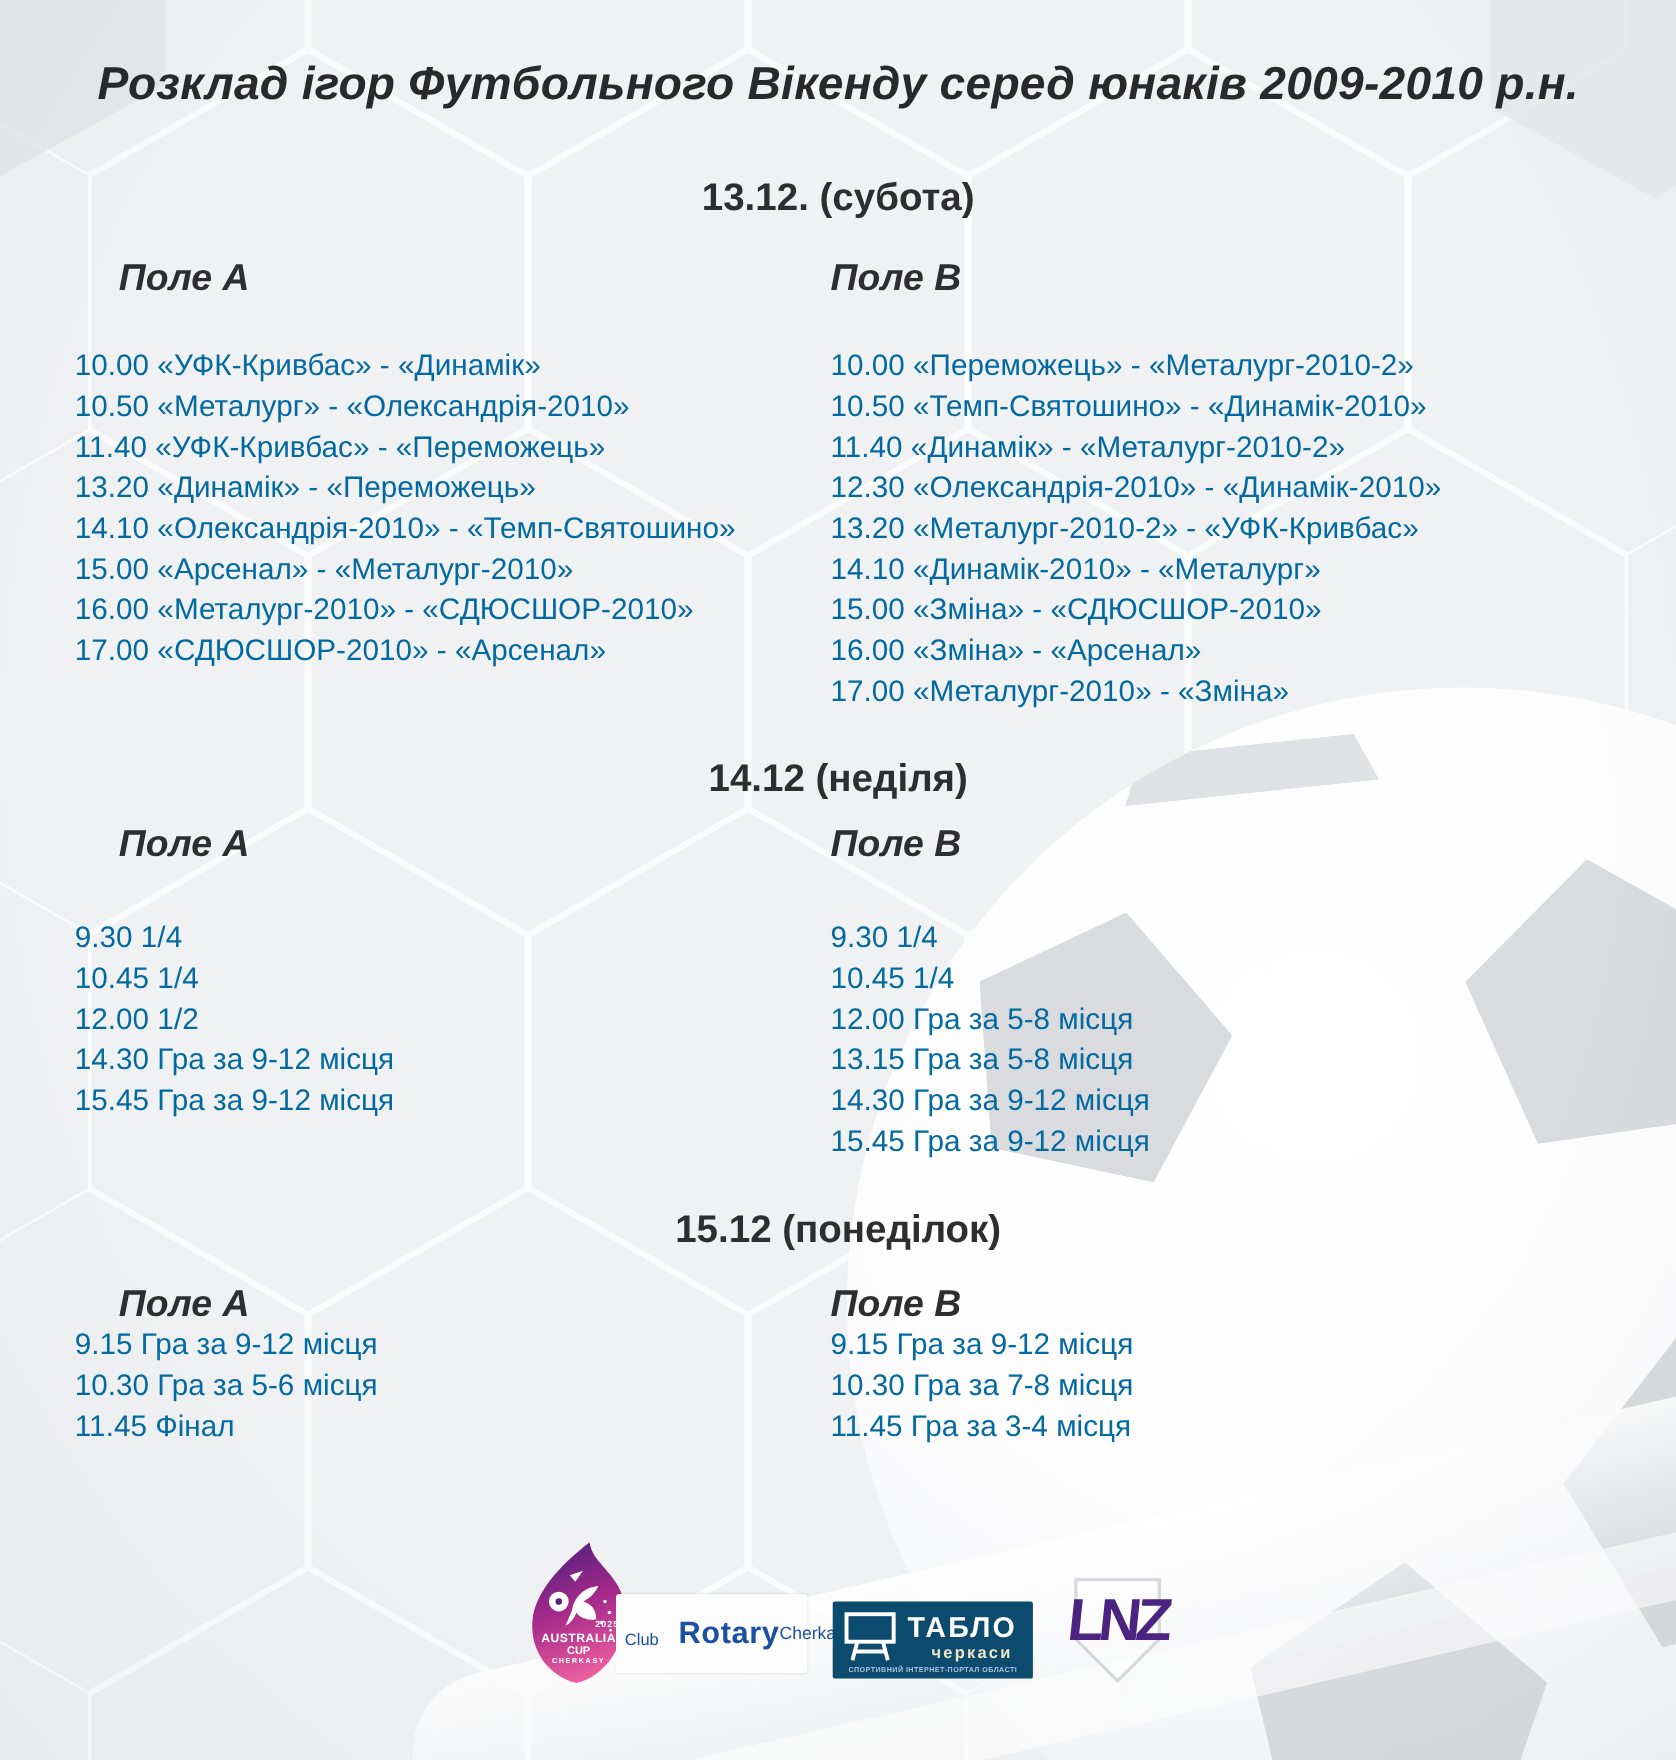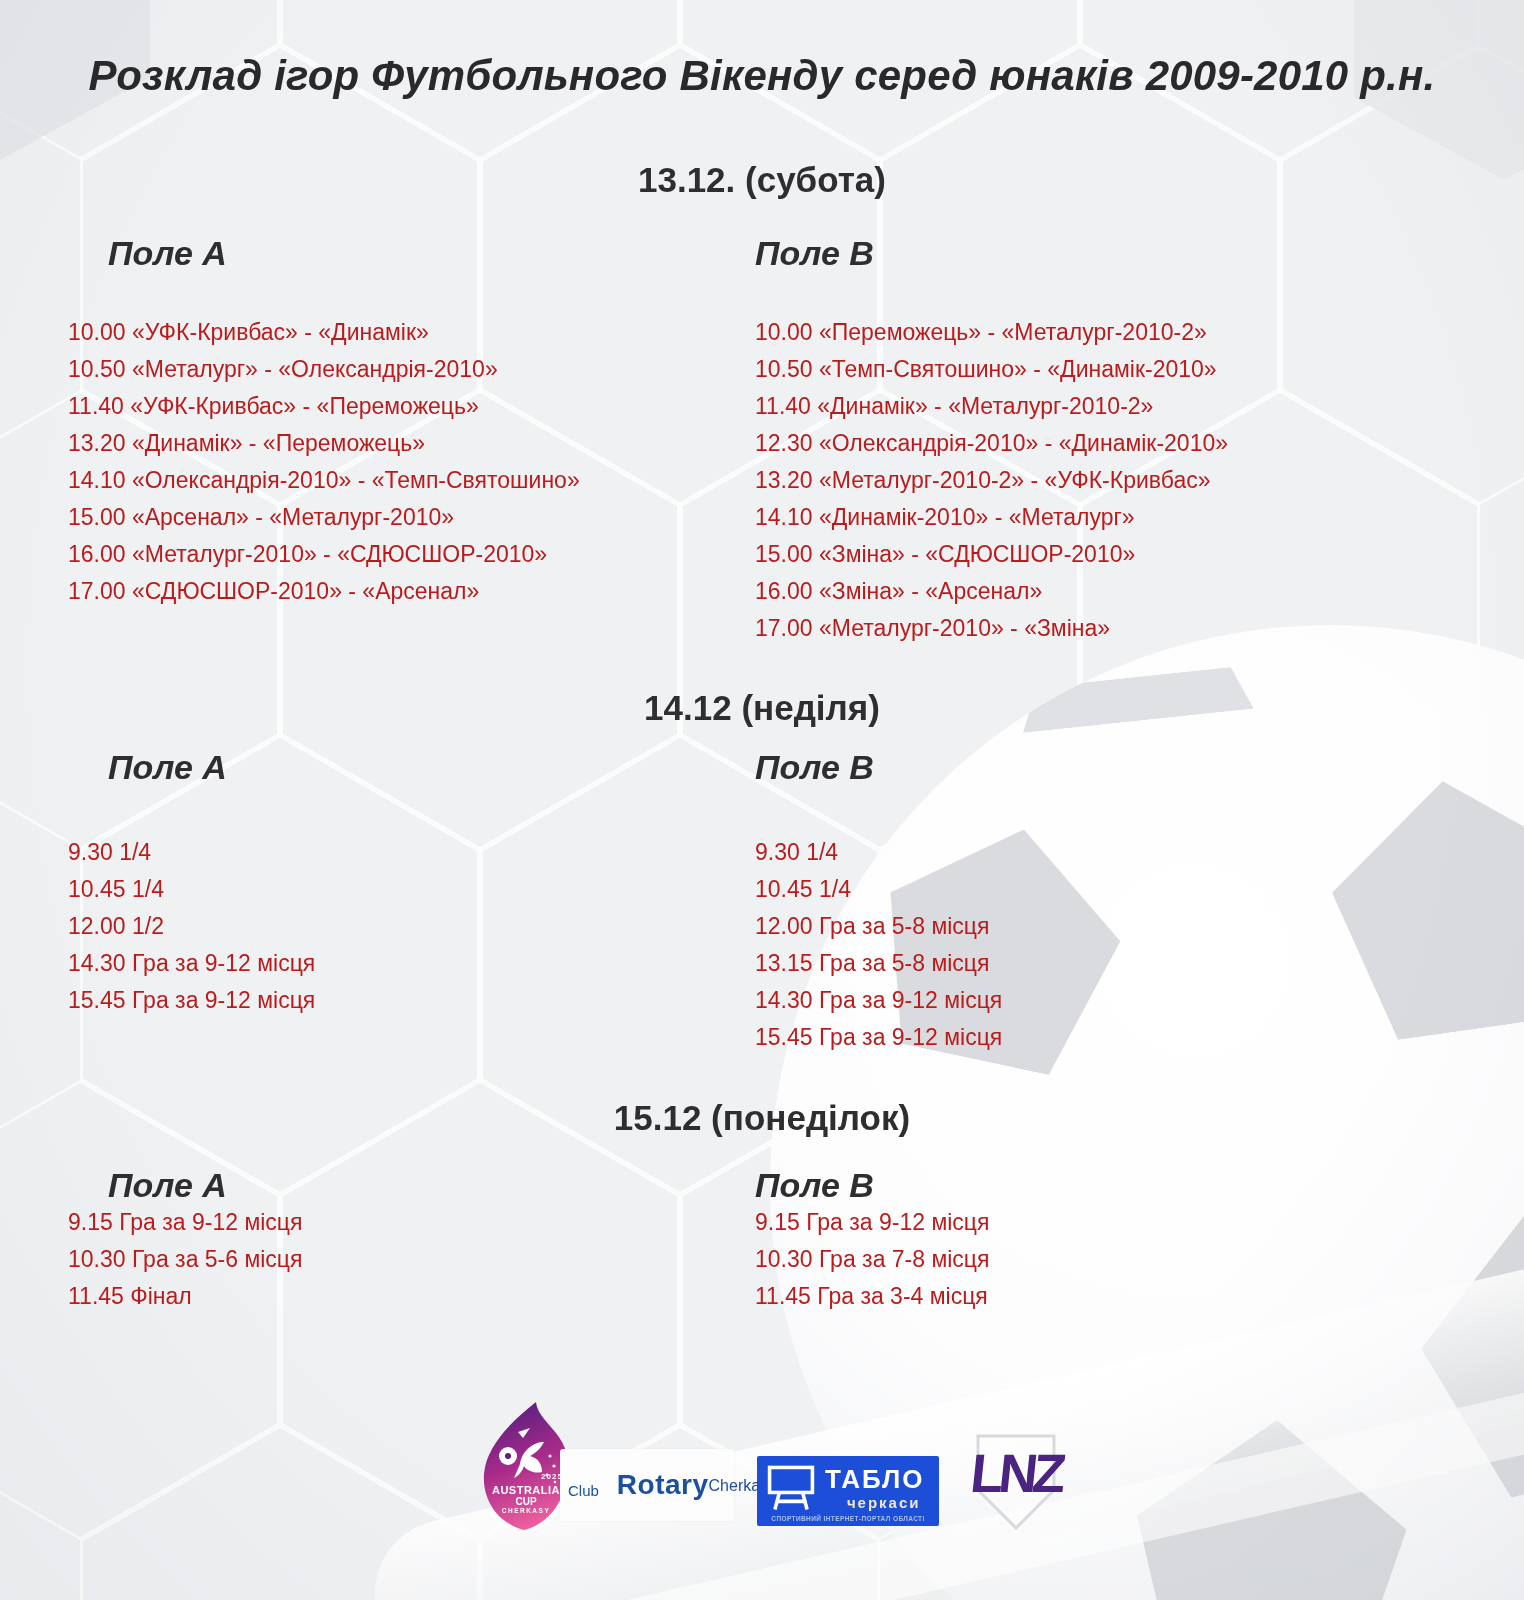--- a/index.html
+++ b/index.html
@@ -69,21 +69,21 @@
   }
   .dh1{top:160px;} .dh2{top:688px;} .dh3{top:1098px;}
   .field-label{
     position:absolute;font-size:34px;font-weight:700;font-style:italic;color:#2e2e30;
   }
   .fl-a{left:68px;margin-left:40px;} .fl-b{left:755px;}
   .fl-s1{top:234px;} .fl-s2{top:748px;} .fl-s3{top:1166px;}
   .games{position:absolute;width:690px;}
   .g-a{left:68px;} .g-b{left:755px;}
   .g-s1{top:314px;} .g-s2{top:834px;} .g-s3{top:1204px;}
-  .game-line{font-size:23px;line-height:37px;color:#b91c1c;white-space:nowrap;}
+  .game-line{font-size:27px;line-height:37px;color:#0369a1;white-space:nowrap;}
 
   
   .sponsors{position:absolute;inset:0;z-index:5;}
   .aus{position:absolute;left:478px;top:1398px;width:96px;height:136px;text-decoration:underline;}
   .aus svg{position:absolute;inset:0;}
   .aus span{position:absolute;left:0;width:100%;text-align:center;color:#fff;font-weight:700;}
   .aus-year{top:74px;font-size:8px;color:#bfe0ff;font-weight:400;padding-left:26px;letter-spacing:1px;}
   .aus-l1{top:86px;font-size:11px;letter-spacing:.5px;}
   .aus-l2{top:98px;font-size:10px;}
   .aus-l3{top:109px;font-size:6.5px;color:#ffe2ae;letter-spacing:1.5px;}
@@ -92,21 +92,21 @@
     position:absolute;left:560px;top:1449px;width:174px;height:72px;background:#fdfdfd;
     border-radius:3px;box-shadow:0 0 2px rgba(0,0,0,.08);
     display:flex;align-items:center;justify-content:space-between;padding:0 8px;box-sizing:border-box;
   }
   .rotary-text{display:flex;flex-direction:row;align-items:center;line-height:1;color:#1b4fa0;flex:1;}
   .rotary-club{font-size:15px;margin-bottom:1px;align-self:flex-end;padding-right:18px;}
   .rotary-main{font-size:28px;font-weight:700;letter-spacing:.5px;}
   .rotary-city{font-size:16px;margin-top:2px;}
 
   .tablo{
-    position:absolute;left:757px;top:1456px;width:182px;height:70px;background:#1d4ed8;
+    position:absolute;left:757px;top:1456px;width:182px;height:70px;background:#0c4a6e;
     border-radius:2px;overflow:hidden;
   }
   .tablo-row{position:absolute;left:8px;top:7px;display:flex;align-items:center;}
   .tablo-textcol{margin-left:8px;display:flex;flex-direction:column;}
   .tablo-name{font-size:26px;font-weight:700;color:#ffffff;letter-spacing:2px;line-height:1;}
   .tablo-city{font-size:15px;font-weight:700;color:#efe8c8;letter-spacing:2px;line-height:1;margin-top:3px;align-self:flex-end;padding-right:4px;}
   .tablo-tagline{
     position:absolute;left:0;bottom:4px;width:100%;text-align:center;
     font-size:6.5px;color:#a8c0e8;letter-spacing:.4px;font-weight:700;
   }

